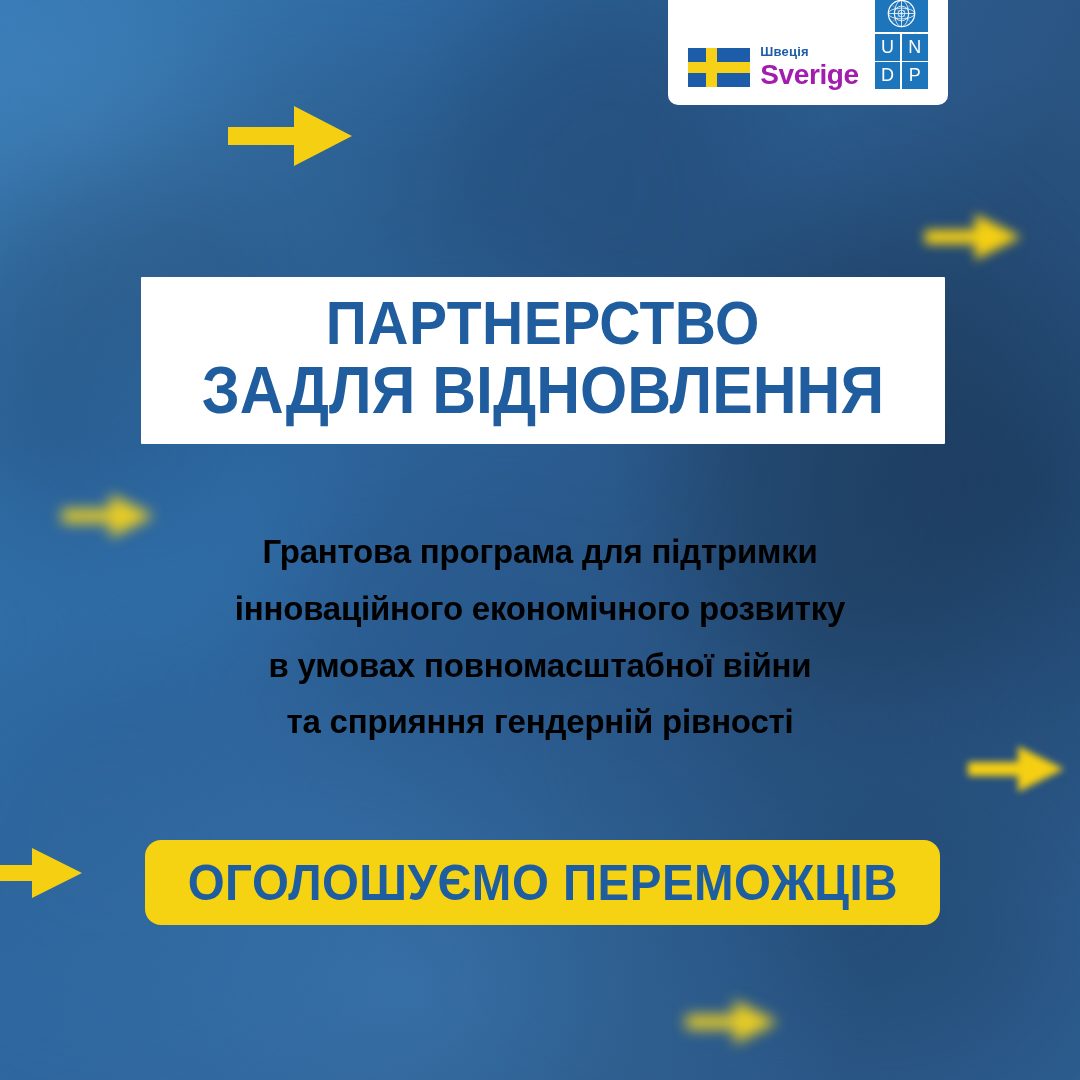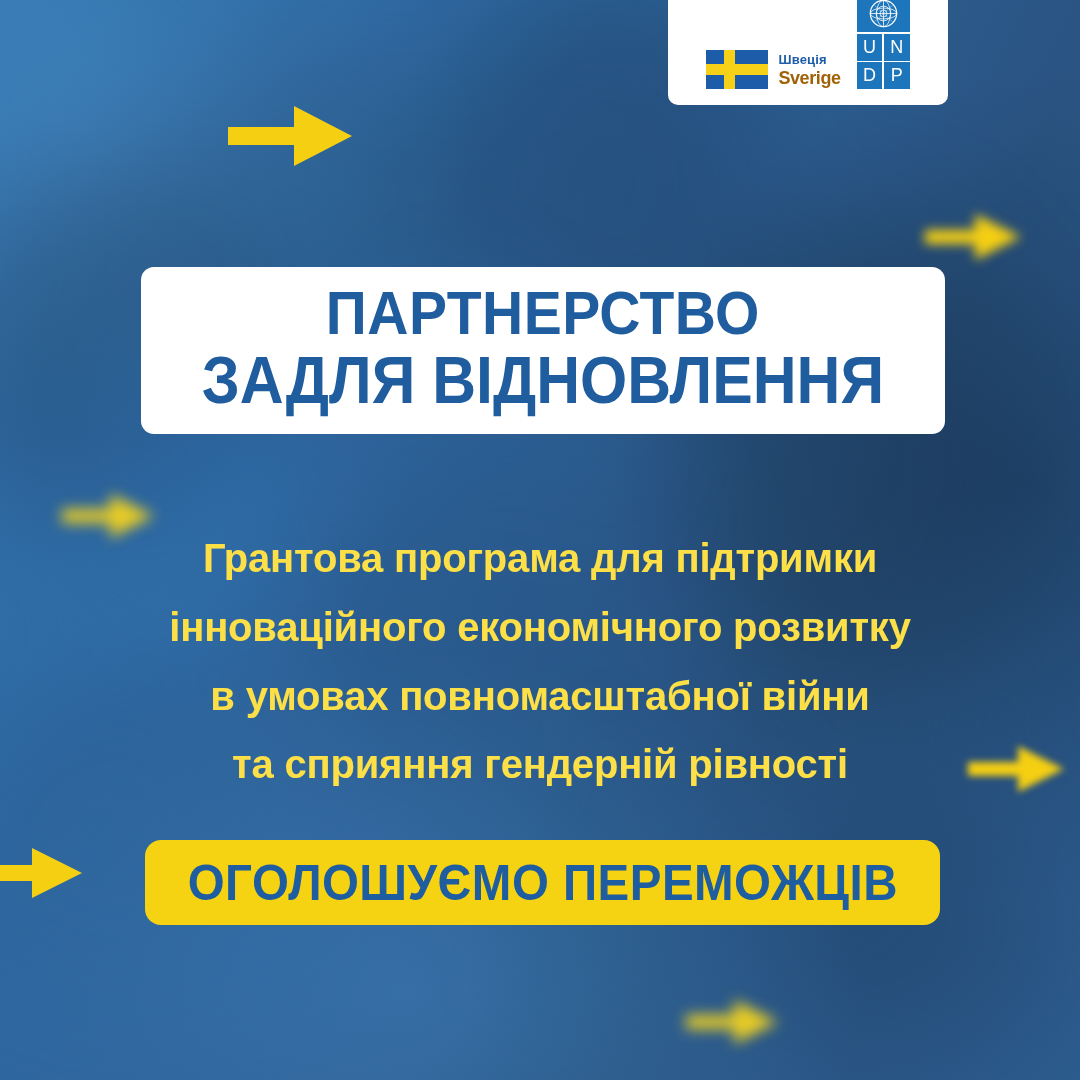--- a/index.html
+++ b/index.html
@@ -79,21 +79,21 @@
     background:#1d5ca8; flex:none;
   }
   .se-flag .cross-v { position:absolute; left:18px; top:0; width:11px; height:100%; background:#f7d117; }
   .se-flag .cross-h { position:absolute; left:0; top:14px; width:100%; height:11px; background:#f7d117; }
   .se-text { line-height:1; }
   .se-text .sub {
     font-size:13px; font-weight:700; color:#1d5ca8;
     letter-spacing:.2px; margin-bottom:3px;
   }
   .se-text .main {
-    font-size:18px; font-weight:700; color:#a16207;
+    font-size:28px; font-weight:700; color:#a21caf;
     letter-spacing:-.4px;
   }
 
   .undp-logo { width:53px; flex:none; }
   .undp-emblem {
     height:38px; background:#1d75bb;
     display:flex; align-items:center; justify-content:center;
   }
   .undp-emblem svg { width:31px; height:31px; }
   .undp-letters {
@@ -102,24 +102,24 @@
   }
   .undp-letters span {
     background:#1d75bb; color:#ffffff;
     font-size:18px; font-weight:400;
     height:27px; line-height:27px; text-align:center;
     font-family:"Liberation Sans", sans-serif;
   }
 
   
   .title-card {
-    position:absolute; left:141px; top:267px;
+    position:absolute; left:141px; top:277px;
     width:804px; height:167px;
     background:#ffffff;
-    border-radius:13px;
+    border-radius:1px;
     display:flex; flex-direction:column;
     align-items:center; justify-content:center;
     padding:6px 26px 12px;
   }
   .title-card .line {
     color:#1f5d9e;
     font-weight:700;
     font-size:62px;
     line-height:.98;
     letter-spacing:.5px;
@@ -130,23 +130,23 @@
   .title-card .line.l2 { font-size:66px; letter-spacing:0; margin-top:4px; }
 
   
   .subtitle {
     position:absolute; left:50%; top:524px;
     transform:translateX(-50%);
     width:860px;
     text-align:center;
   }
   .subtitle .sline {
-    color:#fde047;
+    color:#000000;
     font-weight:700;
-    font-size:40px;
+    font-size:33px;
     line-height:1.72;
     letter-spacing:-.2px;
     white-space:nowrap;
   }
 
   
   .cta {
     position:absolute; left:145px; top:840px;
     width:795px; height:85px;
     background:#f5d312;

